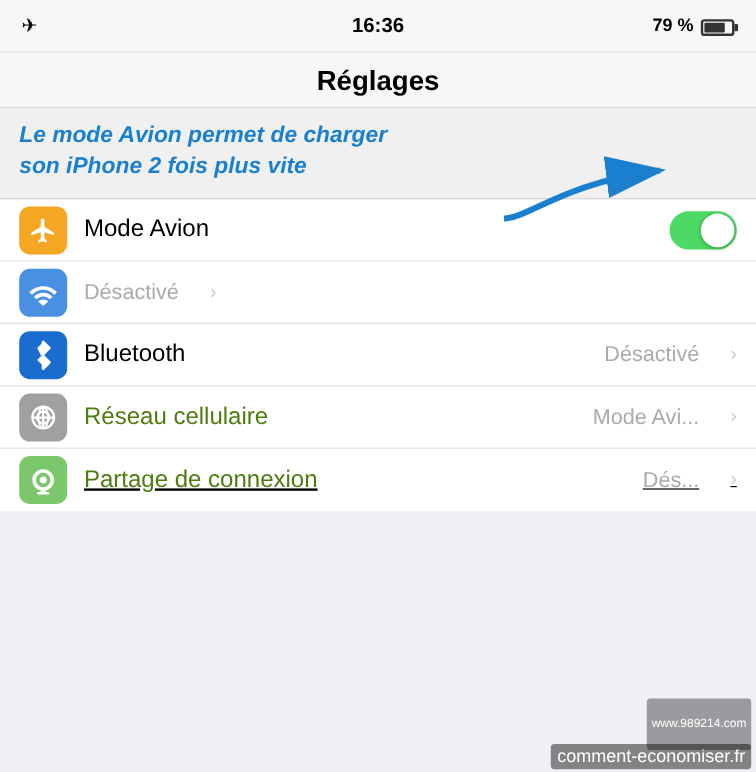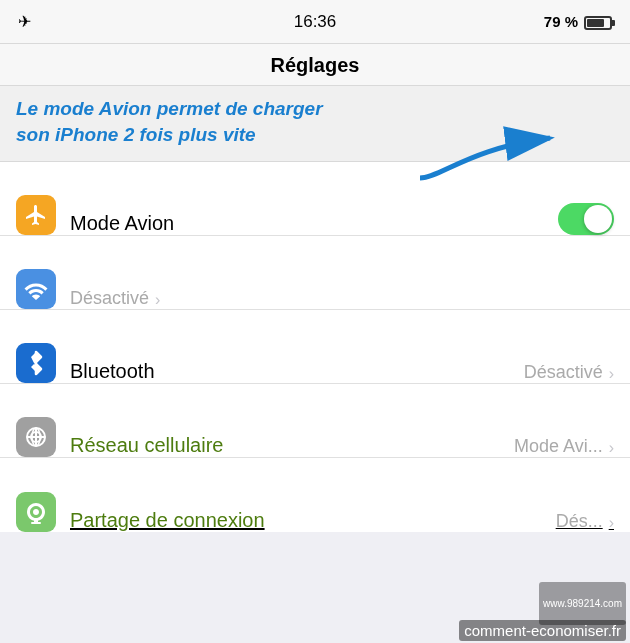--- a/index.html
+++ b/index.html
@@ -59,40 +59,40 @@
       border-radius: 0 1px 1px 0;
     }
     .battery-fill {
       background: #333;
       height: 100%;
       width: 78%;
       border-radius: 1px;
     }
     .status-time {
       font-size: 17px;
-      font-weight: 400;
+      font-weight: 700;
       color: #000;
       position: absolute;
       left: 50%;
       transform: translateX(-50%);
     }
     .airplane-status {
       font-size: 16px;
       color: #000;
     }
 
     
     .page-title-bar {
       background: #f7f7f7;
       text-align: center;
       padding: 10px 0 8px;
       border-bottom: 1px solid #d9d9d9;
     }
     .page-title-text {
-      font-size: 20px;
+      font-size: 23px;
       font-weight: 700;
       color: #000;
     }
 
     
     .annotation-banner {
       background: #f0f0f0;
       padding: 10px 16px 14px;
       border-bottom: 1px solid #d9d9d9;
       position: relative;
@@ -113,23 +113,23 @@
       top: 50%;
       transform: translateY(-20%);
     }
 
     
     .settings-list {
       background: #fff;
     }
     .settings-row {
       display: flex;
-      align-items: flex-end;
+      align-items: center;
       padding: 0 16px;
-      height: 74px;
+      height: 52px;
       border-bottom: 1px solid #e0e0e0;
       position: relative;
     }
     .settings-row:last-child {
       border-bottom: none;
       text-decoration: underline;
     }
     .row-icon {
       width: 40px;
       height: 40px;
@@ -152,21 +152,21 @@
       font-size: 20px;
       color: #000;
       flex: 1;
     }
     .row-label-disabled {
       color: #4d7c0f;
     }
     .row-value {
       font-size: 18px;
       color: #aaa;
-      margin-right: 4px;
+      margin-right: 24px;
     }
     .chevron {
       font-size: 16px;
       color: #c7c7cc;
       margin-left: 2px;
     }
 
     
     .toggle {
       width: 56px;

